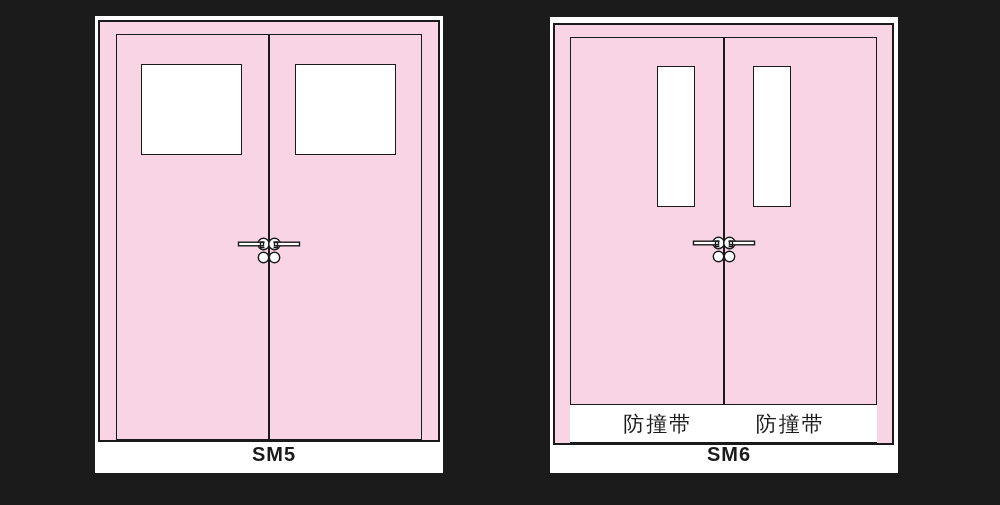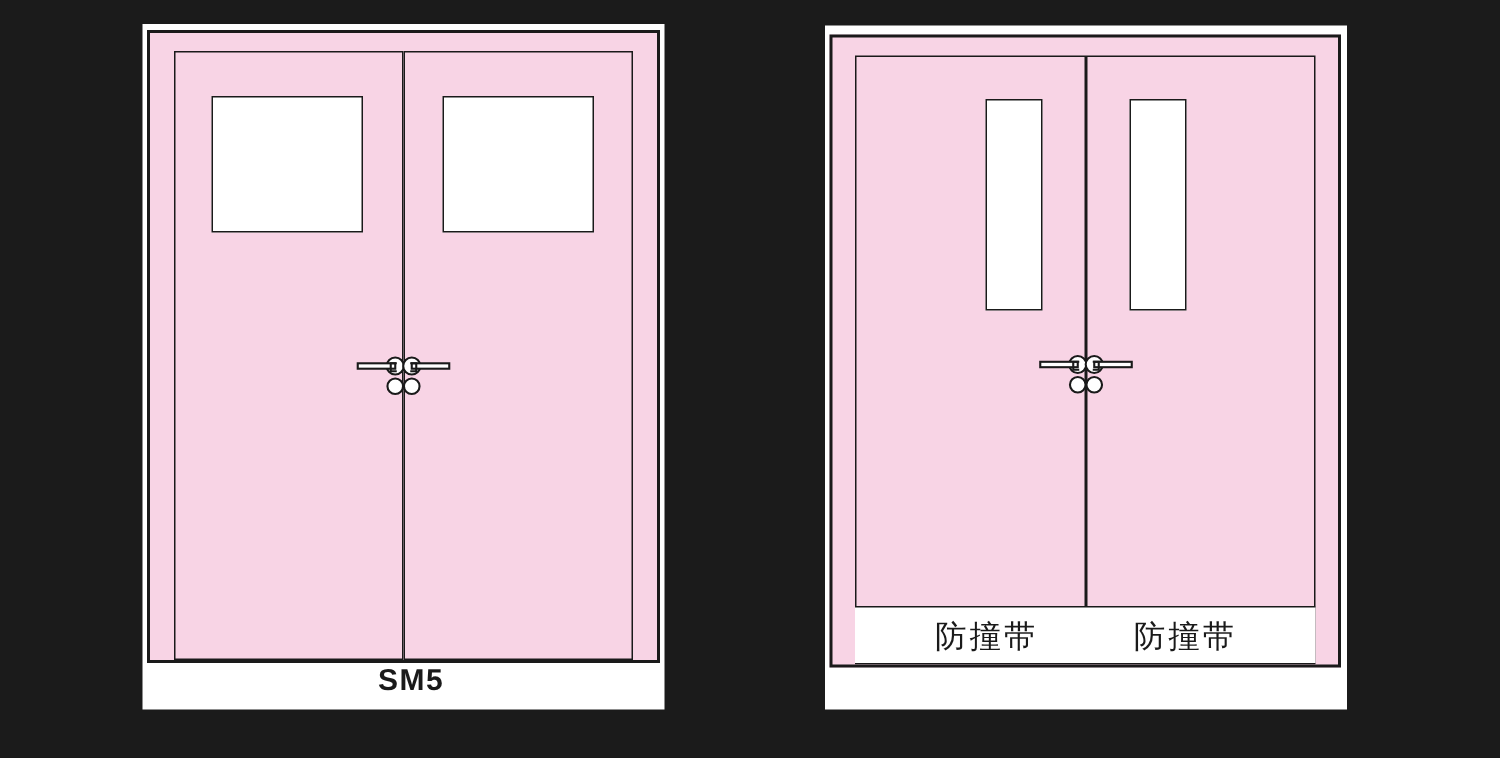--- a/index.html
+++ b/index.html
@@ -101,15 +101,16 @@
         <circle class="hw" cx="26.5" cy="10" r="5.7"></circle>
         <circle class="hw" cx="37.5" cy="10" r="5.7"></circle>
         <rect class="hw" x="1.5" y="8.2" width="25" height="3.6"></rect>
         <rect class="hw" x="37.5" y="8.2" width="25" height="3.6"></rect>
         <path class="notch" d="M27.5 8.2 h-4 v5.3 h4"></path>
         <path class="notch" d="M36.5 8.2 h4 v5.3 h-4"></path>
         <circle class="hw" cx="26.5" cy="23.5" r="5.2"></circle>
         <circle class="hw" cx="37.5" cy="23.5" r="5.2"></circle>
       </svg>
     </div>
+    <div class="diagram-label">SM6</div>
   </div>
 
 </div>
 
 </body></html>

